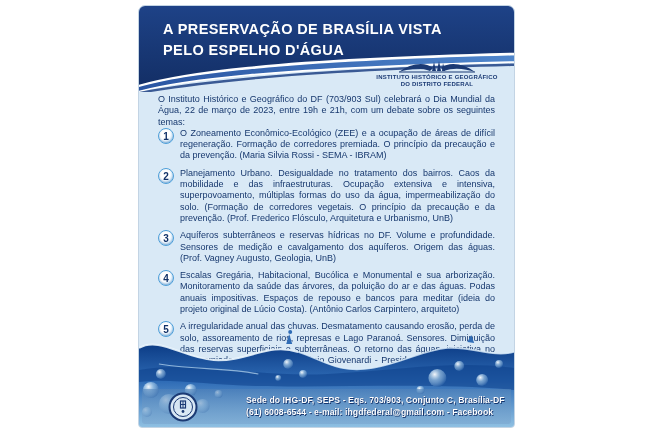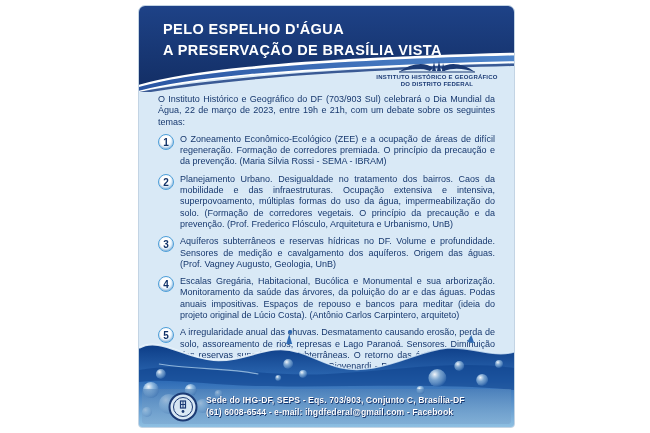--- a/index.html
+++ b/index.html
@@ -24,39 +24,40 @@
   }
   .org-logo svg{display:block;margin:0 auto;}
   .org-logo .org-text{
     color:#1b3a74;font-weight:bold;font-size:6px;line-height:7px;letter-spacing:0.2px;
   }
   
   .content{
     position:absolute;top:88px;left:19px;right:19px;
     color:#17386e;font-size:9px;line-height:11.3px;
   }
-  .intro{text-align:justify;margin-bottom:6px;}
+  .intro{text-align:justify;margin-bottom:0;}
   .topic{display:flex;margin-bottom:6px;}
   .badge{
     flex:0 0 16px;width:16px;height:16px;margin-right:6px;margin-top:0px;
     border-radius:50%;
     background:radial-gradient(circle at 35% 30%, #ffffff 45%, #cfe8fa 75%, #8ec6ec 100%);
     border:1.5px solid #4d9fd9;
     box-shadow:inset 0 -1px 2px rgba(30,90,160,.45);
     color:#123268;font-weight:bold;font-size:10px;line-height:16px;text-align:center;
     box-sizing:border-box;
   }
   .topic-text{flex:1;text-align:justify;}
   
   .water{position:absolute;left:0;bottom:0;width:100%;height:97px;pointer-events:none;}
   .footer{
     position:absolute;left:3px;right:3px;bottom:3px;height:35px;
     display:flex;align-items:center;
     background:linear-gradient(180deg, rgba(84,132,185,0.55), rgba(125,170,210,0.75));
     border-radius:0 0 3px 3px;
+    gap:40px;
   }
   .seal{flex:0 0 30px;margin-left:26px;margin-right:8px;}
   .footer-text{
     color:#ffffff;font-weight:bold;font-size:8.6px;line-height:11.5px;
     text-shadow:0.8px 0.8px 0.5px #16366e, -0.4px -0.4px 0.5px rgba(22,54,110,.6);
     letter-spacing:0.1px;
   }
 </style>
 </head>
 <body>
@@ -81,22 +82,22 @@
       <path d="M0,80 C25,73 60,67 110,62 C190,54 300,50 377,48" fill="none" stroke="#ffffff" stroke-width="2.6"></path>
 
       <path d="M0,81 C25,74 60,68 110,63.5 C190,55.5 300,51.5 377,49.5 L377,56 C300,58 190,62 110,69 C60,73.5 25,79 0,85.5 Z" fill="url(#midBlue)"></path>
 
       <path d="M0,85.5 C25,79 60,73.5 110,69 C190,62 300,58 377,56" fill="none" stroke="#ffffff" stroke-width="1.6"></path>
 
       <path d="M0,86 C30,80 70,75 120,70.5 C200,63.5 300,59.5 377,57.5 L377,60 C300,62 200,66 125,72.5 C75,77 35,82 0,88 Z" fill="#1d4184" opacity="0.85"></path>
     </svg>
 
     <div class="title">
+      <div>A PRESERVAÇÃO DE BRASÍLIA VISTA</div>
       <div>PELO ESPELHO D'ÁGUA</div>
-      <div>A PRESERVAÇÃO DE BRASÍLIA VISTA</div>
     </div>
 
     <div class="org-logo">
       <svg width="78" height="15" viewBox="0 0 78 15">
         <path d="M1,13 C12,5 26,2 35,9 L32,12 C22,8 10,10 1,13 Z" fill="#1b3a74"></path>
         <path d="M77,13 C66,5 52,2 43,9 L46,12 C56,8 68,10 77,13 Z" fill="#1b3a74"></path>
         <path d="M34,12 L36,3 L38,12 Z" fill="#1b3a74"></path>
         <path d="M39,12 L41,2 L43,12 Z" fill="#1b3a74"></path>
         <path d="M44,12 L45,4 L47,12 Z" fill="#1b3a74"></path>
         <rect x="1" y="12.5" width="76" height="1" fill="#1b3a74"></rect>

